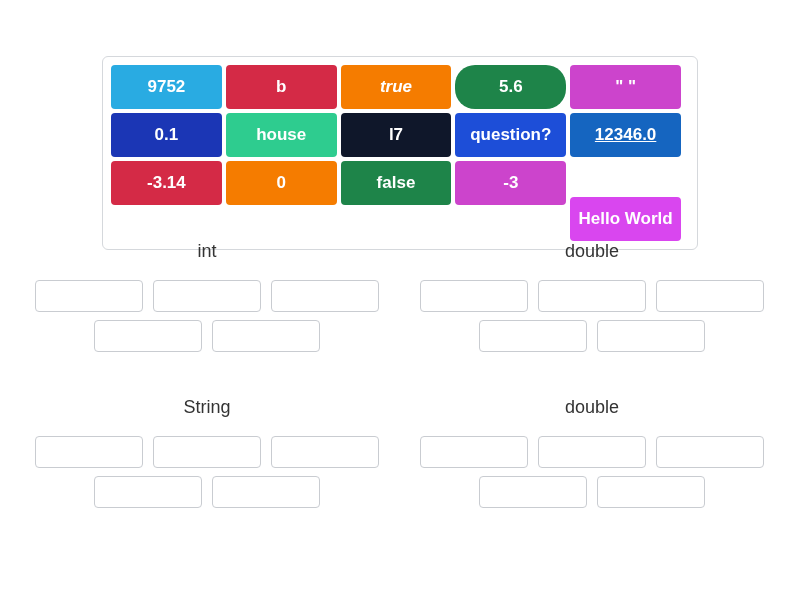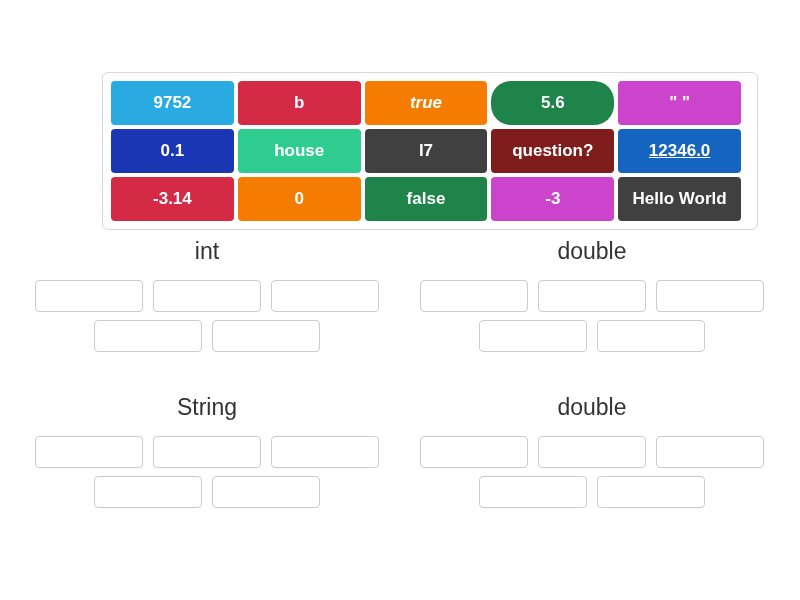--- a/index.html
+++ b/index.html
@@ -11,22 +11,22 @@
     height: 600px;
     background: #ffffff;
     font-family: "Liberation Sans", sans-serif;
     overflow: hidden;
   }
 
   
   #tile-tray {
     position: absolute;
     left: 102px;
-    top: 72px;
-    width: 656px;
+    top: 56px;
+    width: 596px;
     box-sizing: border-box;
     border: 1px solid #d5d8dc;
     border-radius: 6px;
     background: #ffffff;
     padding: 8px 16px 8px 8px;
   }
   .tile-row {
     display: flex;
     gap: 4px;
     margin-bottom: 4px;
@@ -56,21 +56,21 @@
     position: absolute;
     width: 350px;
   }
   #category-int      { left: 32px;  top: 236px; }
   #category-double   { left: 417px; top: 236px; }
   #category-string   { left: 32px;  top: 392px; }
   #category-boolean  { left: 417px; top: 392px; }
 
   .category-title {
     text-align: center;
-    font-size: 23px;
+    font-size: 18px;
     color: #333333;
     margin: 0 0 14px 0;
     font-weight: normal;
     line-height: 30px;
   }
   .slot-row {
     display: flex;
     justify-content: center;
     gap: 10px;
     margin-bottom: 8px;
@@ -93,31 +93,31 @@
     <div class="tile" style="background: rgb(41, 171, 226);">9752</div>
     <div class="tile" style="background: rgb(212, 42, 70);">b</div>
     <div class="tile" style="background: rgb(245, 124, 0); font-style: italic;">true</div>
     <div class="tile" style="background: rgb(30, 132, 73); border-radius: 20px;">5.6</div>
     <div class="tile" style="background: rgb(204, 68, 204);">" "</div>
   </div>
 
   <div class="tile-row">
     <div class="tile" style="background: rgb(27, 54, 181);">0.1</div>
     <div class="tile" style="background: rgb(46, 204, 143);">house</div>
-    <div class="tile" style="background: #404040;">l7</div>
-    <div class="tile" style="background: #7f1d1d;">question?</div>
+    <div class="tile" style="background: #0f172a;">l7</div>
+    <div class="tile" style="background: #1d4ed8;">question?</div>
     <div class="tile" style="background: rgb(21, 101, 192); text-decoration: underline;">12346.0</div>
   </div>
 
   <div class="tile-row">
     <div class="tile" style="background: rgb(212, 42, 70);">-3.14</div>
     <div class="tile" style="background: rgb(245, 124, 0);">0</div>
     <div class="tile" style="background: rgb(30, 132, 73);">false</div>
     <div class="tile" style="background: rgb(204, 68, 204);">-3</div>
-    <div class="tile" style="background: #404040;">Hello World</div>
+    <div class="tile" style="background: #d946ef; margin-top: 36px;">Hello World</div>
   </div>
 
 </div>
 
 <div class="category" id="category-int">
   <div class="category-title">int</div>
   <div class="slot-row">
     <div class="slot"></div>
     <div class="slot"></div>
     <div class="slot"></div>

